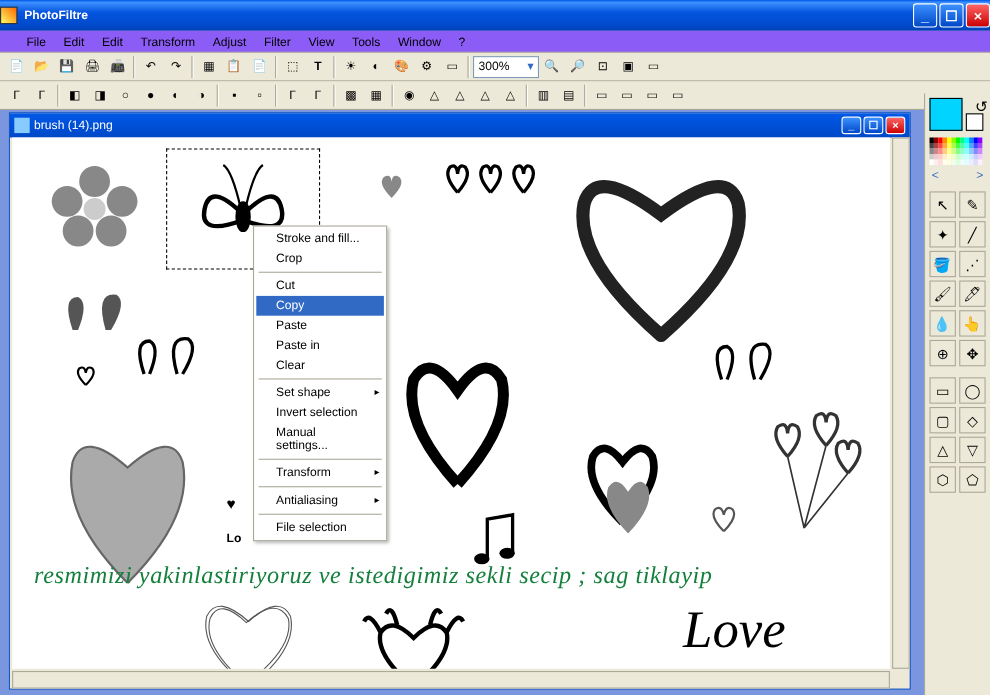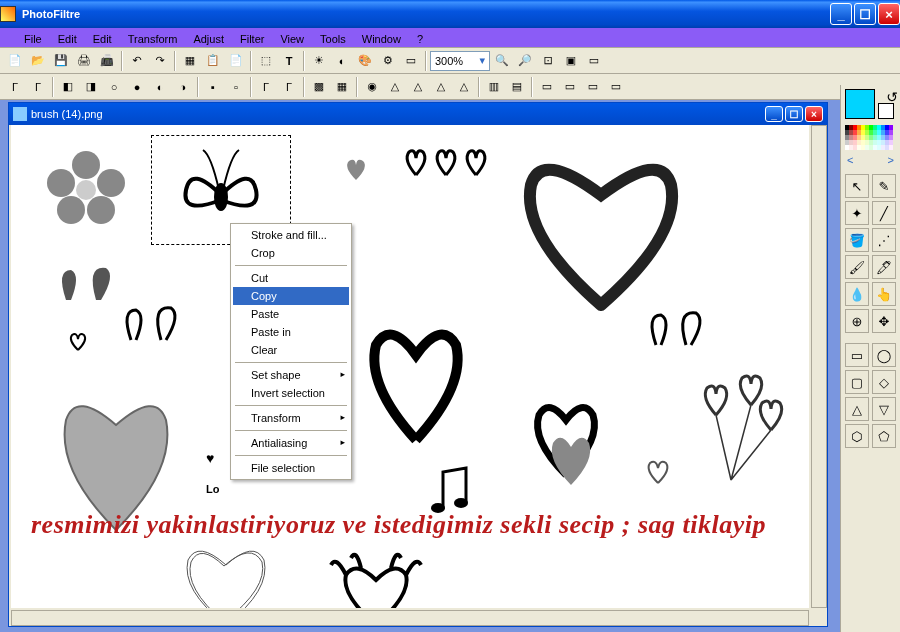--- a/index.html
+++ b/index.html
@@ -29,38 +29,38 @@
 .doc-titlebar .doc-title { flex: 1; }
 .doc-winbtns { display: flex; gap: 2px; }
 .doc-winbtns .winbtn { width: 18px; height: 16px; font-size: 10px; }
 
 .canvas { position: absolute; top: 22px; left: 2px; right: 18px; bottom: 18px; background: #fff; overflow: hidden; }
 .scrollbar-v { position: absolute; top: 22px; right: 0; width: 16px; bottom: 18px; background: #ece9d8; border: 1px solid #aca899; }
 .scrollbar-h { position: absolute; bottom: 0; left: 2px; right: 18px; height: 16px; background: #ece9d8; border: 1px solid #aca899; }
 
 .selection-marquee { position: absolute; top: 10px; left: 140px; width: 140px; height: 110px; border: 1px dashed #000; }
 
-.context-menu { position: absolute; top: 205px; left: 230px; width: 122px; background: #fff; border: 1px solid #aca899; box-shadow: 2px 2px 3px rgba(0,0,0,0.3); padding: 2px; z-index: 100; margin-top: 18px; }
+.context-menu { position: absolute; top: 205px; left: 230px; width: 122px; background: #fff; border: 1px solid #aca899; box-shadow: 2px 2px 3px rgba(0,0,0,0.3); padding: 2px; z-index: 100; }
 .context-menu .mi { padding: 3px 18px 3px 18px; cursor: default; position: relative; }
 .context-menu .mi.highlighted { background: #316ac5; color: #fff; }
 .context-menu .msep { height: 1px; background: #aca899; margin: 3px 2px; }
 .context-menu .mi.sub::after { content: "▸"; position: absolute; right: 4px; font-size: 9px; }
 
 .tool-panel { position: absolute; top: 85px; right: 0; width: 60px; height: 547px; background: #ece9d8; border-left: 1px solid #aca899; padding: 4px; }
 .color-swatches { display: flex; gap: 3px; margin-bottom: 6px; align-items: flex-start; }
 .fg-color { width: 30px; height: 30px; background: #00d4ff; border: 1px solid #000; }
 .bg-color { width: 16px; height: 16px; background: #fff; border: 1px solid #000; margin-top: 14px; }
 .swap-arrows { font-size: 14px; }
 .palette { display: grid; grid-template-columns: repeat(12, 4px); gap: 0; margin-bottom: 4px; }
 .palette div { width: 4px; height: 5px; }
 .palette-nav { display: flex; justify-content: space-between; font-size: 9px; color: #316ac5; margin-bottom: 8px; padding: 0 2px;}
 .tool-grid { display: grid; grid-template-columns: 24px 24px; gap: 3px; }
 .tool-btn { width: 24px; height: 24px; border: 1px solid #aca899; background: #ece9d8; display: flex; align-items: center; justify-content: center; font-size: 13px; }
 
-.overlay-text { position: absolute; left: 20px; color: #b91c1c; font-family: 'Comic Sans MS', cursive; font-size: 26px; font-style: italic; font-weight: bold; z-index: 50; letter-spacing: 0.5px; }
+.overlay-text { position: absolute; left: 20px; color: #15803d; font-family: 'Comic Sans MS', cursive; font-size: 22px; font-style: italic; font-weight: normal; z-index: 50; letter-spacing: 0.5px; }
 
 
 .doodle { position: absolute; }
 </style>
 </head>
 <body>
 
 <div class="titlebar">
   <div class="app-icon"></div>
   <div class="title">PhotoFiltre</div>
@@ -273,40 +273,42 @@
 
       <svg class="doodle" style="top:405px;left:155px" width="120" height="110">
           <path d="M60 95 Q15 60 22 30 Q32 10 60 35 Q88 10 98 30 Q105 60 60 95" fill="none" stroke="#555" stroke-width="1"></path>
           <path d="M58 92 Q18 58 25 32 Q34 13 58 36 Q85 12 96 32 Q102 58 58 92" fill="none" stroke="#555" stroke-width="1"></path>
         </svg>
 
       <svg class="doodle" style="top:415px;left:305px" width="120" height="100">
           <path d="M60 85 Q25 55 30 35 Q40 20 60 40 Q80 20 90 35 Q95 55 60 85 M30 35 Q20 15 15 25 M90 35 Q100 15 105 25 M45 28 Q40 8 35 18 M75 28 Q80 8 85 18" fill="none" stroke="#000" stroke-width="4"></path>
         </svg>
 
+      <div class="doodle" style="top:420px;left:610px;font-family:'Brush Script MT',cursive;font-size:48px;font-style:italic">Love</div>
 
       <div class="overlay-text" style="top:385px">resmimizi yakinlastiriyoruz ve istedigimiz sekli secip ; sag tiklayip</div>
     </div>
     <div class="scrollbar-v"></div>
     <div class="scrollbar-h"></div>
   </div>
 </div>
 
 <div class="context-menu">
   <div class="mi">Stroke and fill...</div>
   <div class="mi">Crop</div>
   <div class="msep"></div>
   <div class="mi">Cut</div>
   <div class="mi highlighted">Copy</div>
   <div class="mi">Paste</div>
   <div class="mi">Paste in</div>
   <div class="mi">Clear</div>
   <div class="msep"></div>
   <div class="mi sub">Set shape</div>
   <div class="mi">Invert selection</div>
+  <div class="mi">Manual settings...</div>
   <div class="msep"></div>
   <div class="mi sub">Transform</div>
   <div class="msep"></div>
   <div class="mi sub">Antialiasing</div>
   <div class="msep"></div>
   <div class="mi">File selection</div>
 </div>
 
 <div class="tool-panel">
   <div class="color-swatches">

